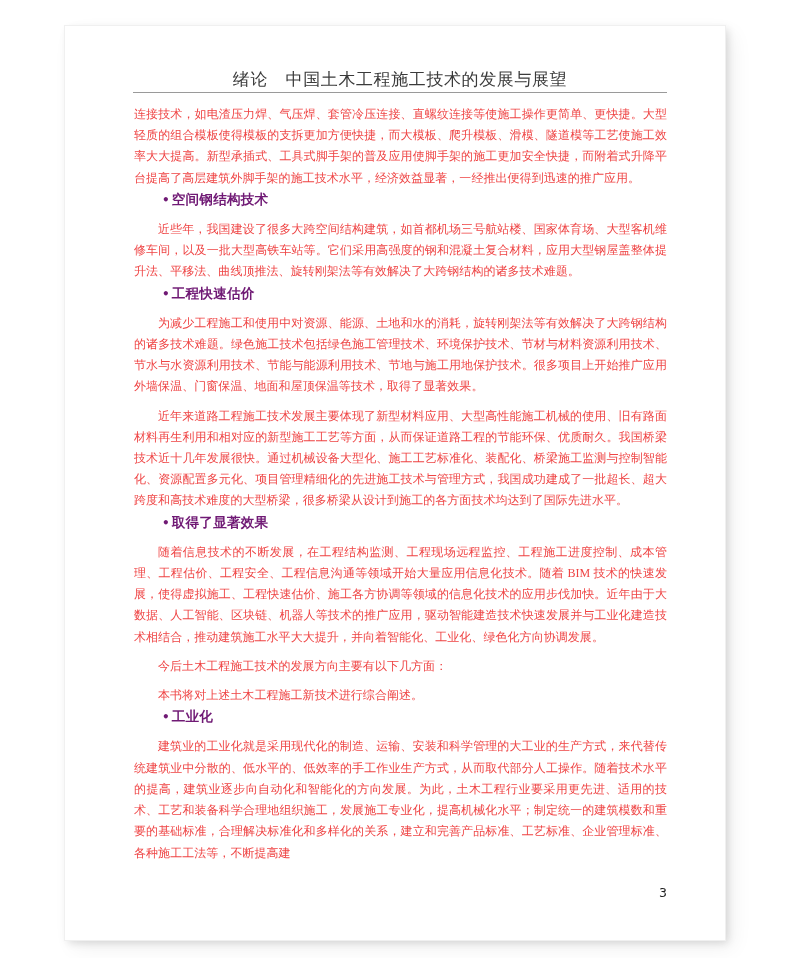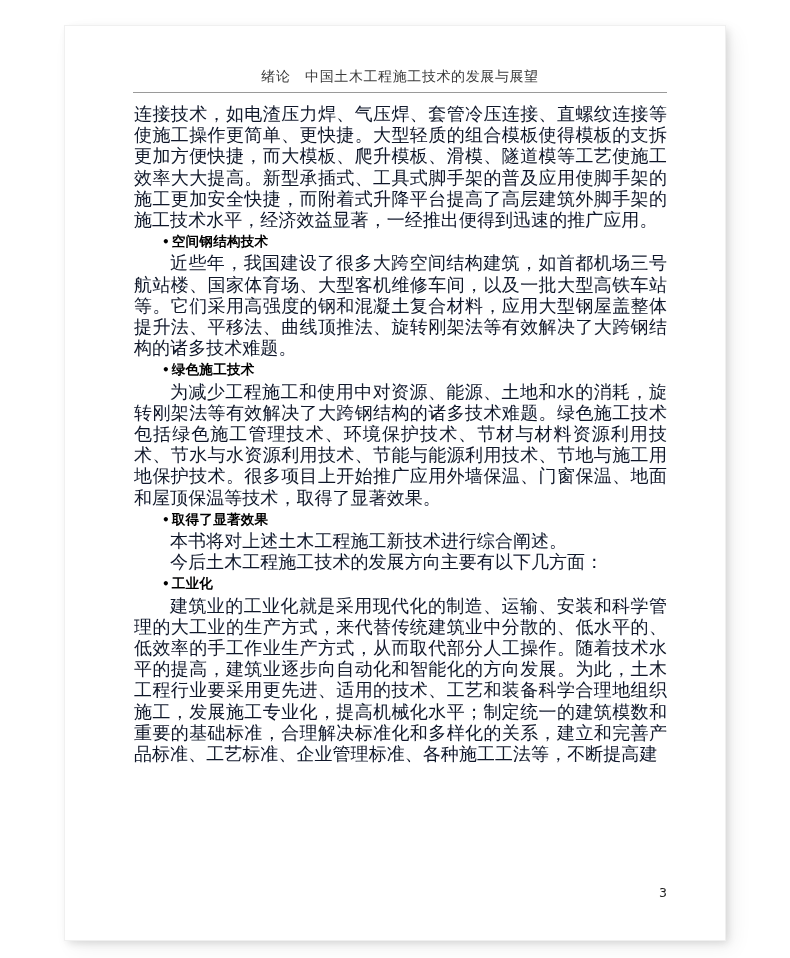--- a/index.html
+++ b/index.html
@@ -36,21 +36,21 @@
   }
 
   
   .running-head {
     position: absolute;
     left: 68px;
     top: 42px;
     width: 534px;
     text-align: center;
     font-family: "Liberation Serif", "DejaVu Serif", serif;
-    font-size: 14px;
+    font-size: 17px;
     letter-spacing: 0.6px;
     color: #3a3a3a;
     white-space: nowrap;
   }
   .head-rule {
     position: absolute;
     left: 68px;
     top: 66px;
     width: 534px;
     height: 1px;
@@ -60,40 +60,41 @@
   
   .textcol {
     position: absolute;
     left: 69px;
     top: 78px;
     width: 533px;
   }
 
   p.body {
     margin: 0;
-    font-size: 18px;
+    font-size: 12px;
     line-height: 21.2px;
-    color: #0f172a;
+    color: #ef4444;
     text-align: justify;
     text-align-last: left;
     text-justify: inter-character;
     letter-spacing: 0.05px;
     word-break: break-all;
   }
   p.body.indent {
     text-indent: 2em;
+    margin-top: 8px;
   }
 
   h3.subhead {
     margin: 0;
     font-family: "DejaVu Sans", "Liberation Sans", sans-serif;
     font-size: 13.6px;
     line-height: 21.2px;
     font-weight: bold;
-    color: #000000;
+    color: #701a75;
     padding-left: 2.05em;
     letter-spacing: 0.2px;
     white-space: nowrap;
   }
   h3.subhead .bullet {
     font-size: 12px;
     padding-right: 2px;
   }
 
   
@@ -116,28 +117,30 @@
     <div class="running-head">绪论　中国土木工程施工技术的发展与展望</div>
     <div class="head-rule"></div>
 
     <div class="textcol">
 
       <p class="body">连接技术，如电渣压力焊、气压焊、套管冷压连接、直螺纹连接等使施工操作更简单、更快捷。大型轻质的组合模板使得模板的支拆更加方便快捷，而大模板、爬升模板、滑模、隧道模等工艺使施工效率大大提高。新型承插式、工具式脚手架的普及应用使脚手架的施工更加安全快捷，而附着式升降平台提高了高层建筑外脚手架的施工技术水平，经济效益显著，一经推出便得到迅速的推广应用。</p>
 
       <h3 class="subhead"><span class="bullet">•</span><span>空间钢结构技术</span></h3>
       <p class="body indent">近些年，我国建设了很多大跨空间结构建筑，如首都机场三号航站楼、国家体育场、大型客机维修车间，以及一批大型高铁车站等。它们采用高强度的钢和混凝土复合材料，应用大型钢屋盖整体提升法、平移法、曲线顶推法、旋转刚架法等有效解决了大跨钢结构的诸多技术难题。</p>
 
-      <h3 class="subhead"><span class="bullet">•</span><span>绿色施工技术</span></h3>
+      <h3 class="subhead"><span class="bullet">•</span><span>工程快速估价</span></h3>
       <p class="body indent">为减少工程施工和使用中对资源、能源、土地和水的消耗，旋转刚架法等有效解决了大跨钢结构的诸多技术难题。绿色施工技术包括绿色施工管理技术、环境保护技术、节材与材料资源利用技术、节水与水资源利用技术、节能与能源利用技术、节地与施工用地保护技术。很多项目上开始推广应用外墙保温、门窗保温、地面和屋顶保温等技术，取得了显著效果。</p>
 
+      <p class="body indent">近年来道路工程施工技术发展主要体现了新型材料应用、大型高性能施工机械的使用、旧有路面材料再生利用和相对应的新型施工工艺等方面，从而保证道路工程的节能环保、优质耐久。我国桥梁技术近十几年发展很快。通过机械设备大型化、施工工艺标准化、装配化、桥梁施工监测与控制智能化、资源配置多元化、项目管理精细化的先进施工技术与管理方式，我国成功建成了一批超长、超大跨度和高技术难度的大型桥梁，很多桥梁从设计到施工的各方面技术均达到了国际先进水平。</p>
 
       <h3 class="subhead"><span class="bullet">•</span><span>取得了显著效果</span></h3>
+      <p class="body indent">随着信息技术的不断发展，在工程结构监测、工程现场远程监控、工程施工进度控制、成本管理、工程估价、工程安全、工程信息沟通等领域开始大量应用信息化技术。随着 BIM 技术的快速发展，使得虚拟施工、工程快速估价、施工各方协调等领域的信息化技术的应用步伐加快。近年由于大数据、人工智能、区块链、机器人等技术的推广应用，驱动智能建造技术快速发展并与工业化建造技术相结合，推动建筑施工水平大大提升，并向着智能化、工业化、绿色化方向协调发展。</p>
 
+      <p class="body indent">今后土木工程施工技术的发展方向主要有以下几方面：</p>
       <p class="body indent">本书将对上述土木工程施工新技术进行综合阐述。</p>
-      <p class="body indent">今后土木工程施工技术的发展方向主要有以下几方面：</p>
 
       <h3 class="subhead"><span class="bullet">•</span><span>工业化</span></h3>
       <p class="body indent">建筑业的工业化就是采用现代化的制造、运输、安装和科学管理的大工业的生产方式，来代替传统建筑业中分散的、低水平的、低效率的手工作业生产方式，从而取代部分人工操作。随着技术水平的提高，建筑业逐步向自动化和智能化的方向发展。为此，土木工程行业要采用更先进、适用的技术、工艺和装备科学合理地组织施工，发展施工专业化，提高机械化水平；制定统一的建筑模数和重要的基础标准，合理解决标准化和多样化的关系，建立和完善产品标准、工艺标准、企业管理标准、各种施工工法等，不断提高建</p>
 
     </div>
 
     <div class="folio">3</div>
 
   </div>
 </div>

